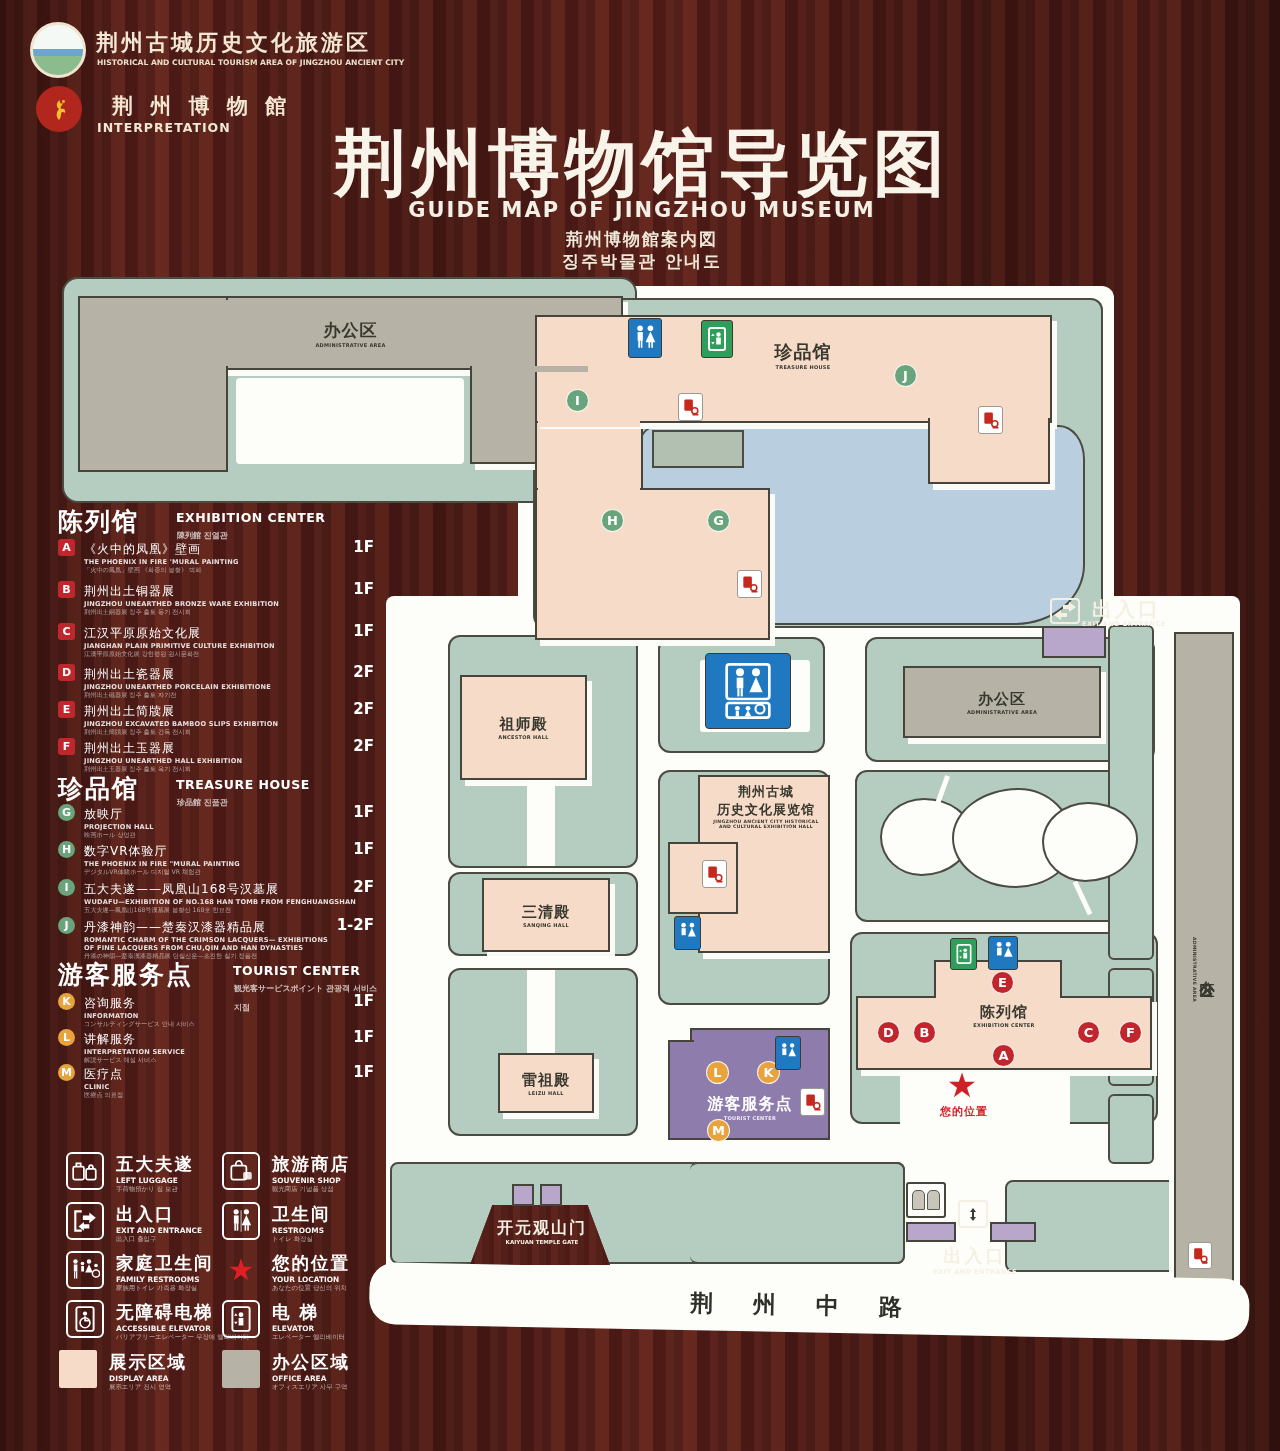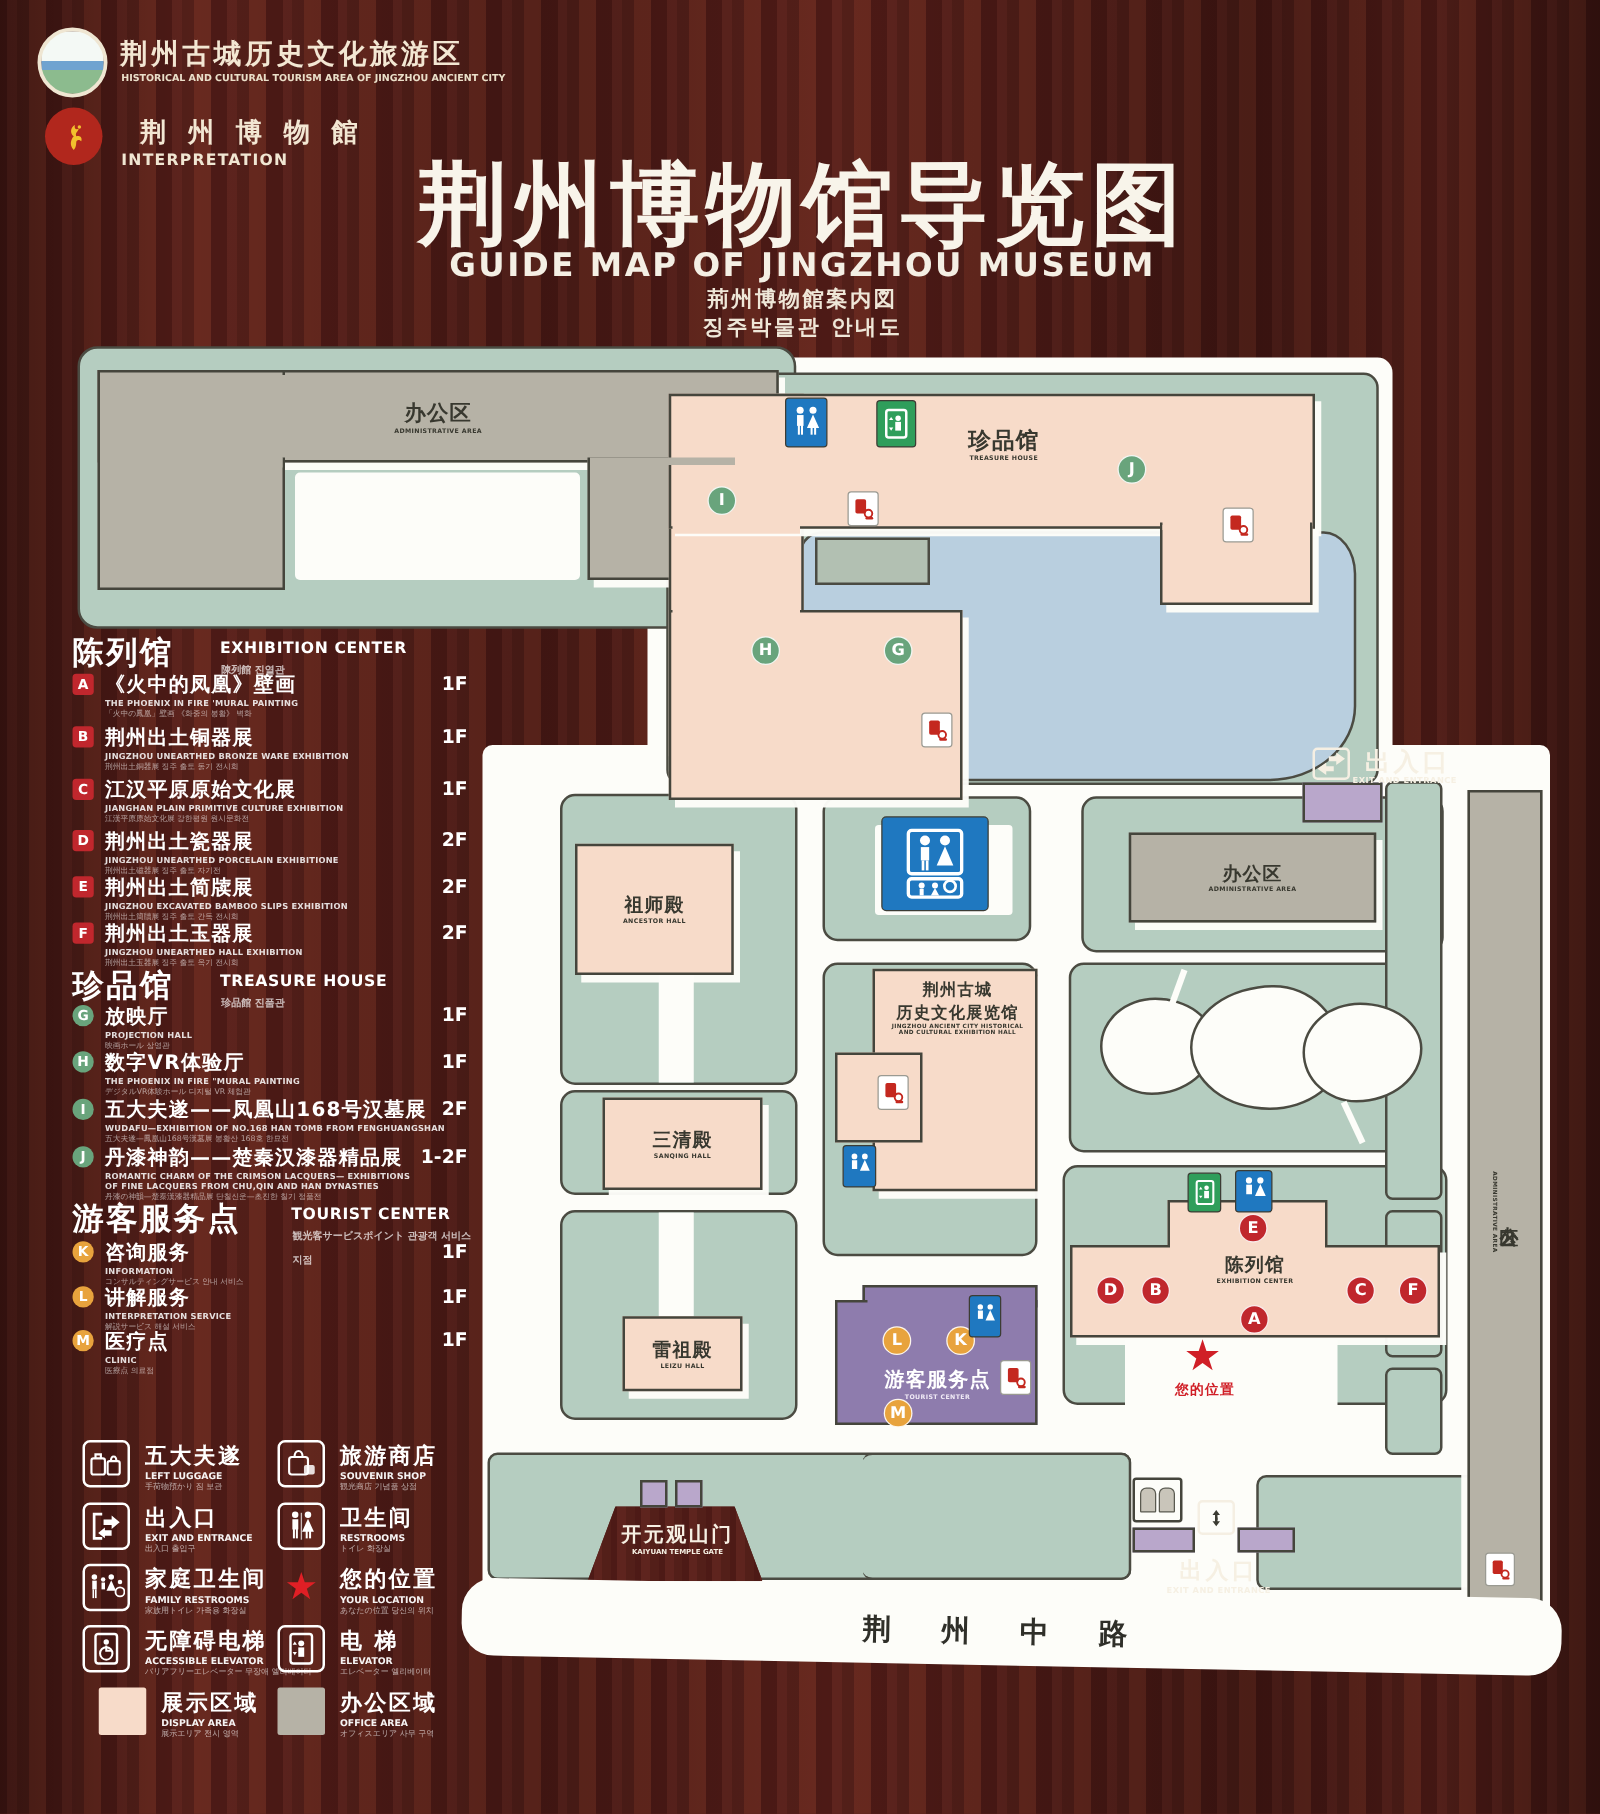--- a/index.html
+++ b/index.html
@@ -8,37 +8,37 @@
     font-family:"DejaVu Sans","Liberation Sans",sans-serif;
     background-color:#58211c;
     background-image:
       linear-gradient(90deg, rgba(0,0,0,.35), rgba(0,0,0,0) 12%, rgba(0,0,0,.18) 34%, rgba(0,0,0,0) 52%, rgba(0,0,0,.28) 78%, rgba(0,0,0,.12) 90%, rgba(0,0,0,.4)),
       repeating-linear-gradient(90deg,#4d1a16 0 6px,#5e241e 6px 14px,#531f19 14px 23px,#68291f 23px 37px,#4d1a16 37px 44px);
   }
   .abs{position:absolute;}
   
   .hdr-zh{color:#f3e7d3;font-weight:bold;}
   .main-title{font-size:72px;font-weight:bold;color:#f8f4ea;letter-spacing:5px;white-space:nowrap;transform:translateX(-50%);}
-  .sub-en{font-size:26px;font-weight:bold;color:#f4efe4;letter-spacing:2px;transform:translateX(-50%);white-space:nowrap;}
+  .sub-en{font-size:21px;font-weight:bold;color:#f4efe4;letter-spacing:2px;transform:translateX(-50%);white-space:nowrap;}
   .sub-jp,.sub-kr{font-size:17px;font-weight:bold;color:#efe7d8;letter-spacing:2px;transform:translateX(-50%);white-space:nowrap;}
   .logo-circle{width:56px;height:56px;border-radius:50%;border:3px solid #efe6d2;box-sizing:border-box;
     background:linear-gradient(180deg,#f4f9f5 48%,#6fa3d0 48% 62%,#8cbb8e 62%);}
   .logo2-circle{width:46px;height:46px;border-radius:50%;background:#b1271d;display:flex;align-items:center;justify-content:center;}
   
   .sidebar{left:58px;top:500px;width:320px;height:900px;color:#fff;}
   .sec-zh{font-size:25px;font-weight:bold;letter-spacing:2px;color:#fff;}
   .sec-en{font-size:12.5px;font-weight:bold;letter-spacing:.5px;}
   .sec-sub{font-size:8px;opacity:.7;font-weight:bold;}
   .item{position:absolute;left:0;width:318px;}
   .badge{position:absolute;left:0;top:1px;width:17px;height:17px;display:flex;align-items:center;justify-content:center;
     font-size:11px;font-weight:bold;color:#fff;box-sizing:border-box;}
   .badge.sq{background:#c0272d;border-radius:3px;}
   .badge.cg{background:#69a47c;border-radius:50%;}
   .badge.co{background:#e8a33d;border-radius:50%;}
-  .i-zh{margin-left:26px;font-size:16px;font-weight:bold;letter-spacing:1px;white-space:nowrap;}
+  .i-zh{margin-left:26px;font-size:12px;font-weight:normal;letter-spacing:1px;white-space:nowrap;}
   .i-fl{position:absolute;right:2px;top:0;font-size:15px;font-weight:bold;}
   .i-en{margin-left:26px;font-size:6.6px;font-weight:bold;opacity:.85;letter-spacing:.2px;white-space:nowrap;}
   .i-sub{margin-left:26px;font-size:6.2px;opacity:.55;white-space:nowrap;}
   .hall-zh{font-size:19.5px;font-weight:bold;letter-spacing:1px;white-space:nowrap;}
   .hall-en{font-size:8.2px;font-weight:bold;opacity:.9;white-space:nowrap;}
   .hall-sub{font-size:7.2px;opacity:.6;white-space:nowrap;}
   .lr{position:absolute;width:152px;height:46px;}
   .lic{position:absolute;left:0;top:0;width:38px;height:38px;border:2px solid #fff;border-radius:6px;box-sizing:border-box;
     display:flex;align-items:center;justify-content:center;}
   .lic.noborder{border:none;}
@@ -648,21 +648,21 @@
           <path d="M6.6 15.5 l1.6 2.4 1.6-2.4 z" fill="#fff"></path>
         </svg>
     </span>
     <span class="ltxt">
         <div class="l-zh">电  梯</div>
         <div class="l-en">ELEVATOR</div>
         <div class="l-sub">エレベーター  엘리베이터</div>
       </span>
   </div>
 
-  <div class="lr" style="left:21px;top:850px;text-decoration:underline;">
+  <div class="lr" style="left:1px;top:850px;text-decoration:underline;">
     <span class="lic noborder" style="background:#f7dbc9;border-radius:2px;"></span>
     <span class="ltxt">
         <div class="l-zh">展示区域</div>
         <div class="l-en">DISPLAY AREA</div>
         <div class="l-sub">展示エリア  전시 영역</div>
       </span>
   </div>
   <div class="lr" style="left:164px;top:850px;">
     <span class="lic noborder" style="background:#b6b2a6;border-radius:2px;"></span>
     <span class="ltxt">

